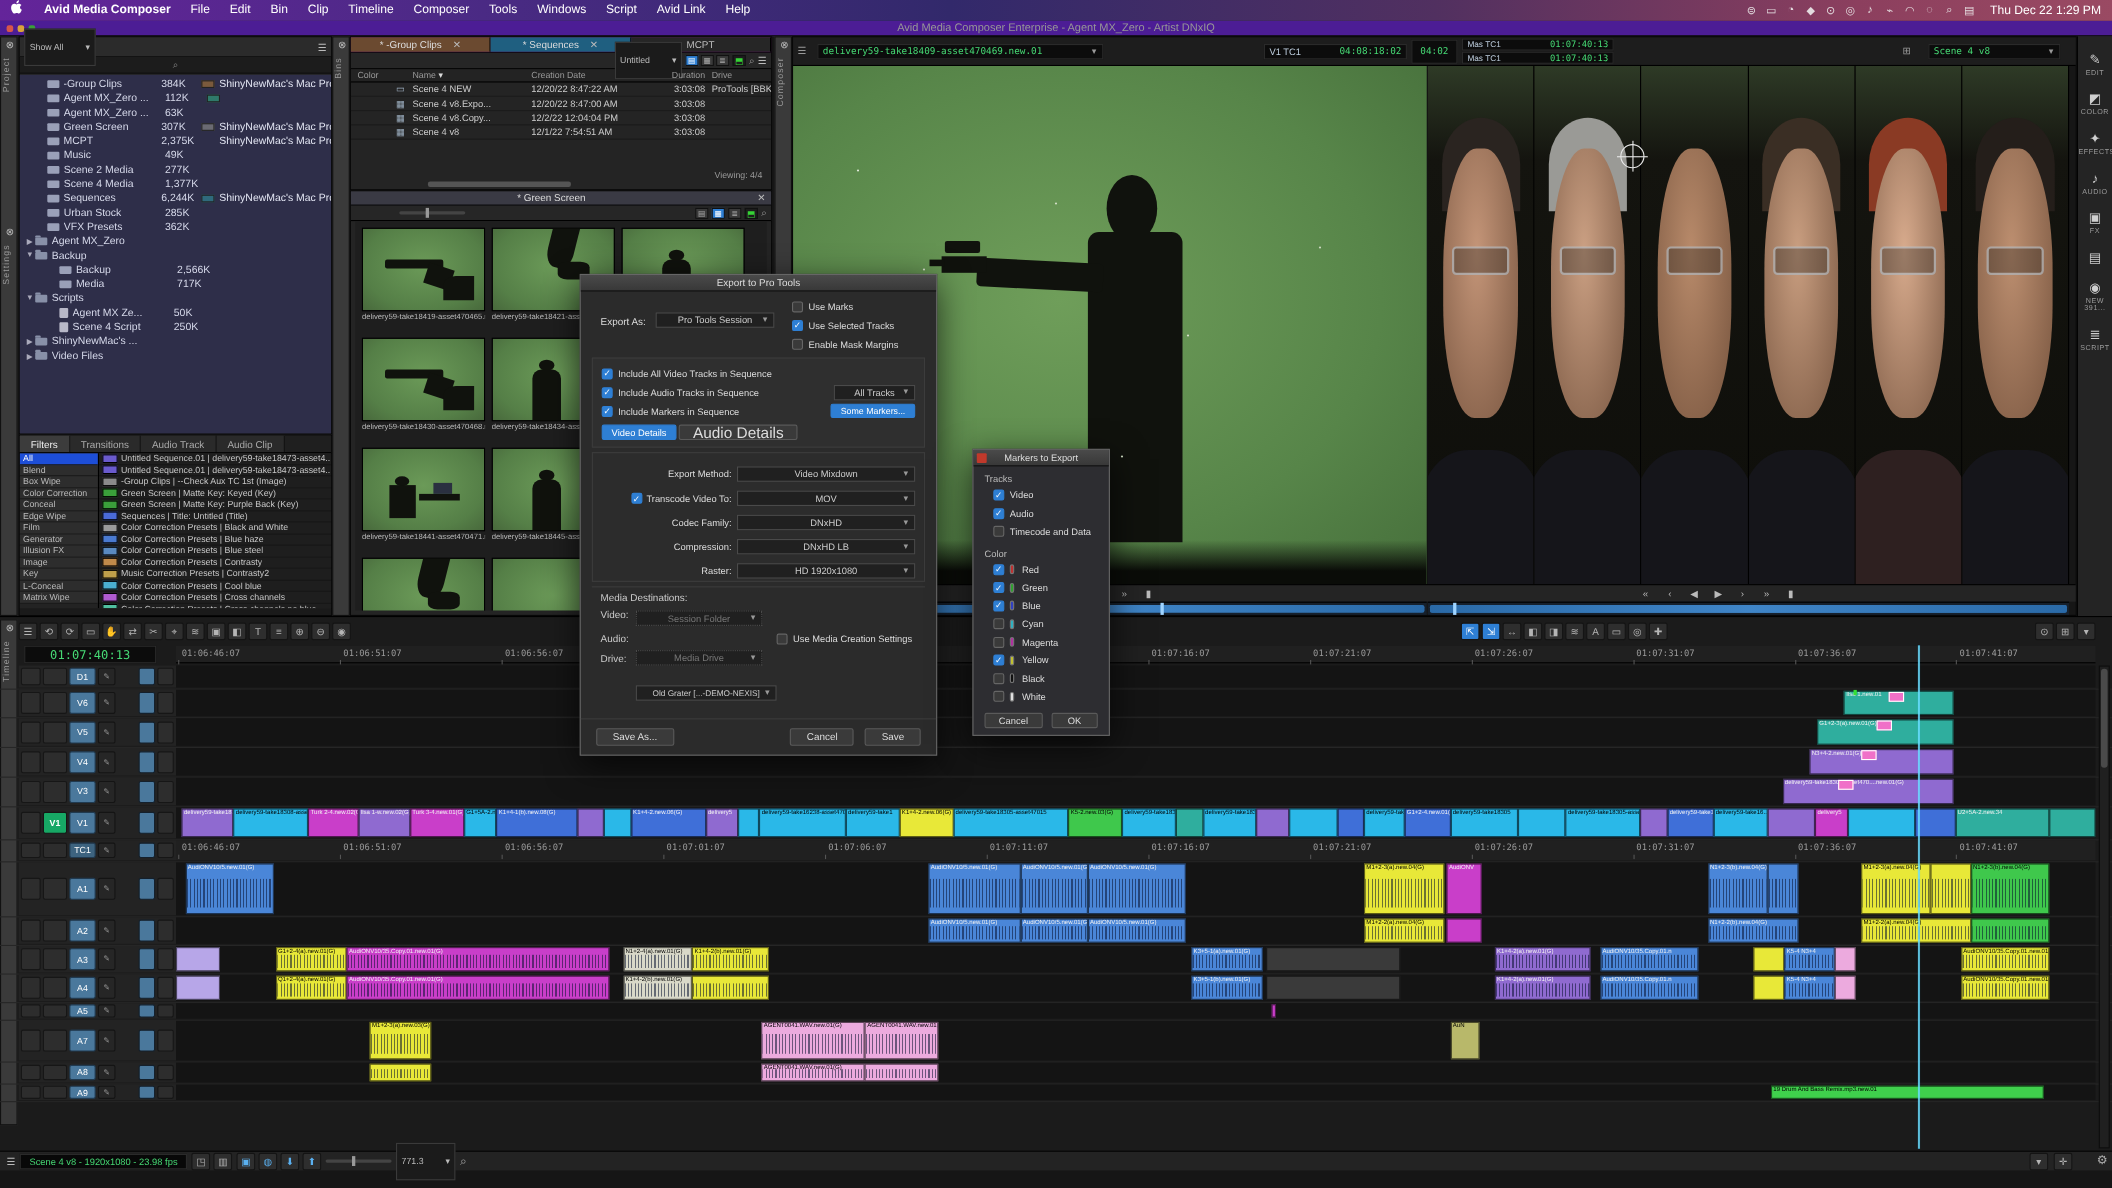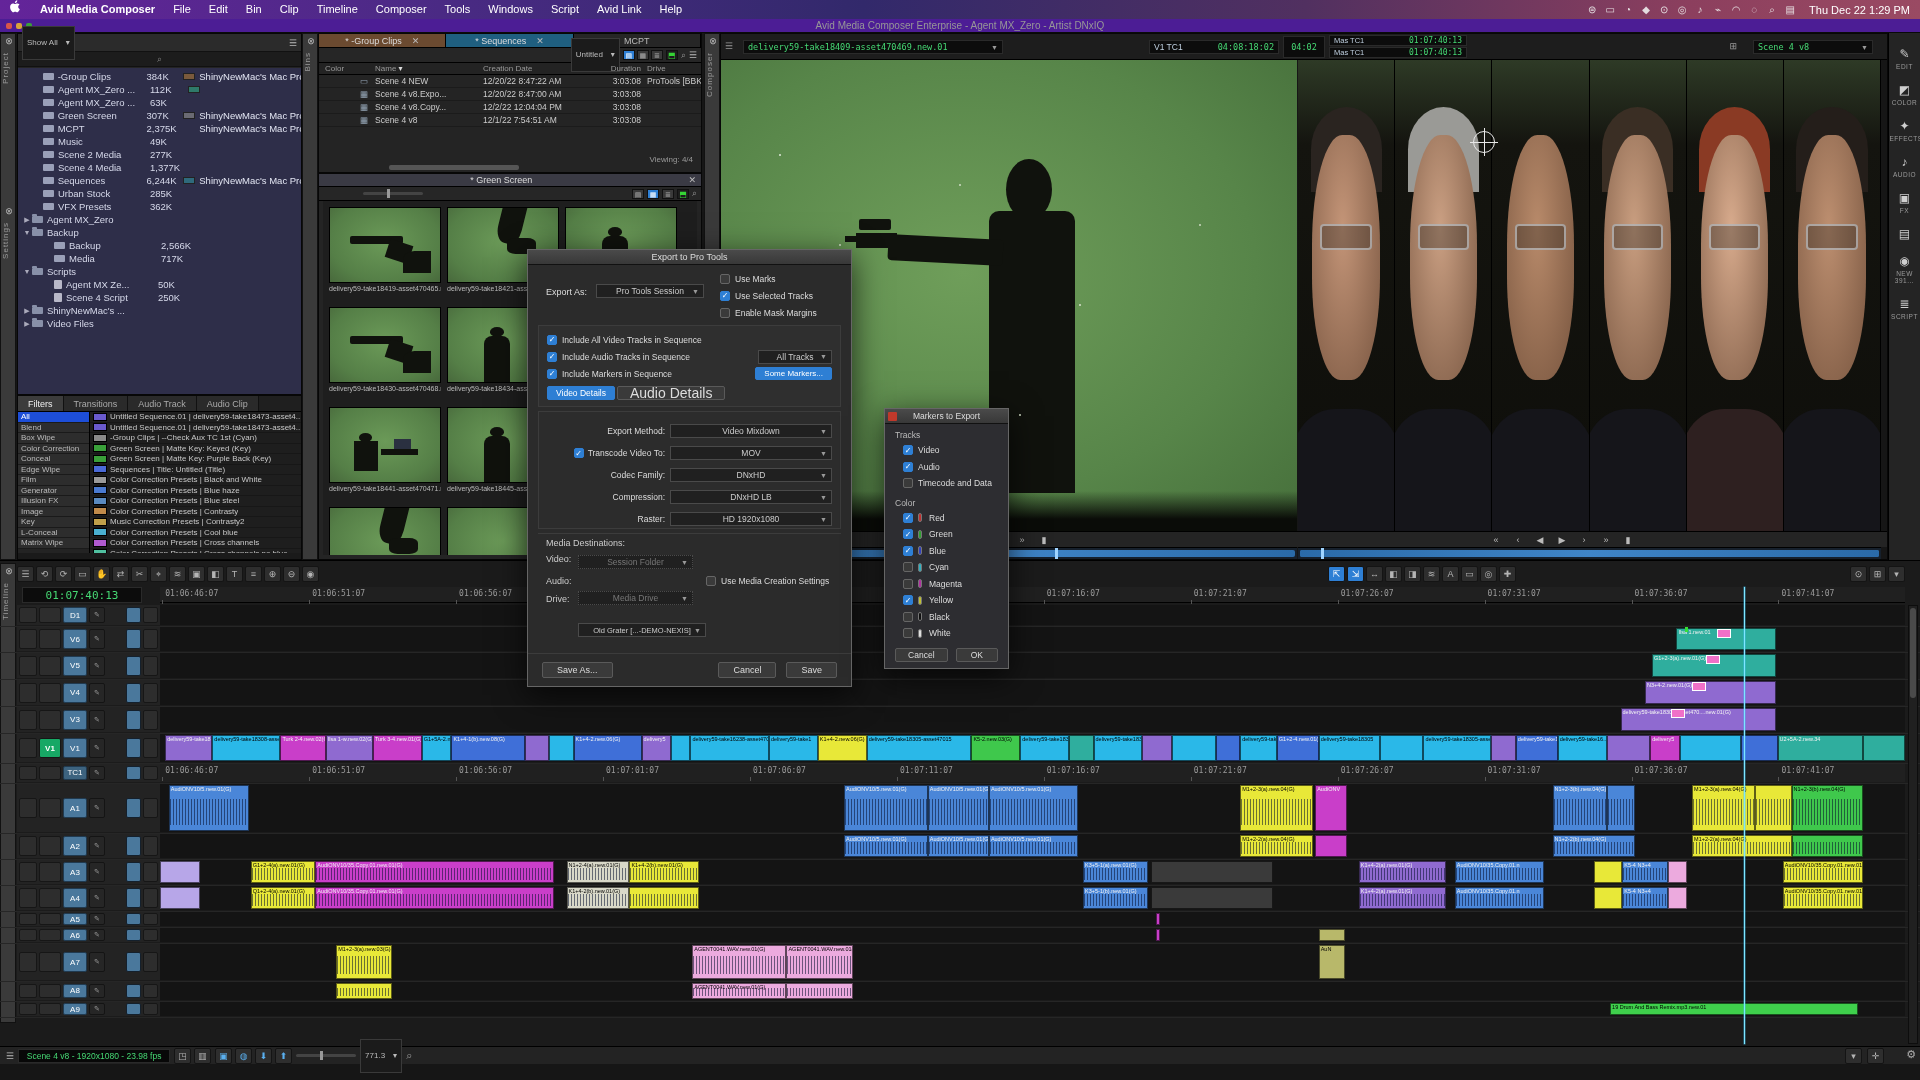--- a/index.html
+++ b/index.html
@@ -51,21 +51,21 @@
   .fx-label{color:#c8c8c8;font-size:8px;}
   #fx-scroll{position:absolute;bottom:0;left:0;right:0;height:6px;background:#1a1a1a;}
   
   .tabbar{display:flex;height:14px;background:#701a75;border-bottom:1px solid #000;}
   .btab{flex:1;display:flex;align-items:center;justify-content:center;gap:10px;font-size:9px;color:#ddd;border-right:1px solid #000;}
   .btab .x{color:#bbb;}
   .btab.brown{background:#6b4a30;}
   .btab.blue{background:#1f5f80;}
   .btab.plain{background:#262626;color:#bbb;}
   #seq-tools{display:flex;align-items:center;height:15px;background:#262626;border-bottom:1px solid #000;padding:0 4px;gap:3px;justify-content:flex-end;}
-  .dd{background:#1b1b1b;border:1px solid #3a3a3a;color:#bbb;padding:16px 4px;height:11px;line-height:10px;font-size:8px;display:inline-flex;align-items:center;gap:8px;}
+  .dd{background:#1b1b1b;border:1px solid #3a3a3a;color:#bbb;padding:16px 4px;height:11px;line-height:10px;font-size:8px;display:inline-flex;align-items:center;gap:20px;}
   .mini-ico{width:12px;height:10px;background:#3a3a3a;border:1px solid #111;color:#aaa;font-size:7px;line-height:9px;text-align:center;}
   .mini-ico.on{background:#2e7fd4;color:#fff;}
   .mini-ico.lock{background:#1d1d1d;color:#35d435;font-size:8px;}
   #seq-cols{display:flex;height:12px;background:#232323;border-bottom:1px solid #000;color:#9a9a9a;font-size:8px;align-items:center;}
   .seq-row{display:flex;height:13px;align-items:center;color:#ccc;font-size:8.5px;border-bottom:1px solid #1b1b1b;}
   .sc-color{width:34px;}
   .sc-ico{width:22px;text-align:center;color:#9ab;}
   .sc-name{width:108px;}
   .sc-date{width:112px;}
   .sc-dur{width:52px;text-align:right;padding-right:6px;}
@@ -390,21 +390,21 @@
           <div class="fx-row">
             <span class="fx-chip" style="background: rgb(106, 90, 205);"></span>
             <span class="fx-label nw">Untitled Sequence.01 | delivery59-take18473-asset4...</span>
           </div>
           <div class="fx-row">
             <span class="fx-chip" style="background: rgb(106, 90, 205);"></span>
             <span class="fx-label nw">Untitled Sequence.01 | delivery59-take18473-asset4...</span>
           </div>
           <div class="fx-row">
             <span class="fx-chip" style="background: rgb(138, 138, 138);"></span>
-            <span class="fx-label nw">-Group Clips | --Check Aux TC 1st (Cyan)</span>
+            <span class="fx-label nw">-Group Clips | --Check Aux TC 1st (Image)</span>
           </div>
           <div class="fx-row">
             <span class="fx-chip" style="background: rgb(58, 160, 58);"></span>
             <span class="fx-label nw">Green Screen | Matte Key: Keyed (Key)</span>
           </div>
           <div class="fx-row">
             <span class="fx-chip" style="background: rgb(58, 160, 58);"></span>
             <span class="fx-label nw">Green Screen | Matte Key: Purple Back (Key)</span>
           </div>
           <div class="fx-row">
@@ -1103,35 +1103,20 @@
             <span class="hcell c-btn">A5</span>
             <span class="hcell c-pencil">✎</span>
             <span style="flex: 1 1 0%;"></span>
             <span class="hcell c-tog"></span>
             <span class="hcell c-tog off"></span>
           </div>
           <div class="trk-body">
             <div class="seg lt" style="left: 57.1%; width: 0.2%; background: rgb(201, 62, 201);"></div>
           </div>
         </div>
-        <div class="trk" style="height: 16px;">
-          <div class="trk-head">
-            <span class="hcell c-blank"></span>
-            <span class="hcell c-patch"></span>
-            <span class="hcell c-btn">A6</span>
-            <span class="hcell c-pencil">✎</span>
-            <span style="flex: 1 1 0%;"></span>
-            <span class="hcell c-tog"></span>
-            <span class="hcell c-tog off"></span>
-          </div>
-          <div class="trk-body">
-            <div class="seg lt" style="left: 57.1%; width: 0.2%; background: rgb(201, 62, 201);"></div>
-            <div class="seg" style="left: 66.4%; width: 1.5%; background: rgb(184, 184, 106);"></div>
-          </div>
-        </div>
         <div class="trk" style="height: 38px;">
           <div class="trk-head">
             <span class="hcell c-blank"></span>
             <span class="hcell c-patch"></span>
             <span class="hcell c-btn">A7</span>
             <span class="hcell c-pencil">✎</span>
             <span style="flex: 1 1 0%;"></span>
             <span class="hcell c-tog"></span>
             <span class="hcell c-tog off"></span>
           </div>

